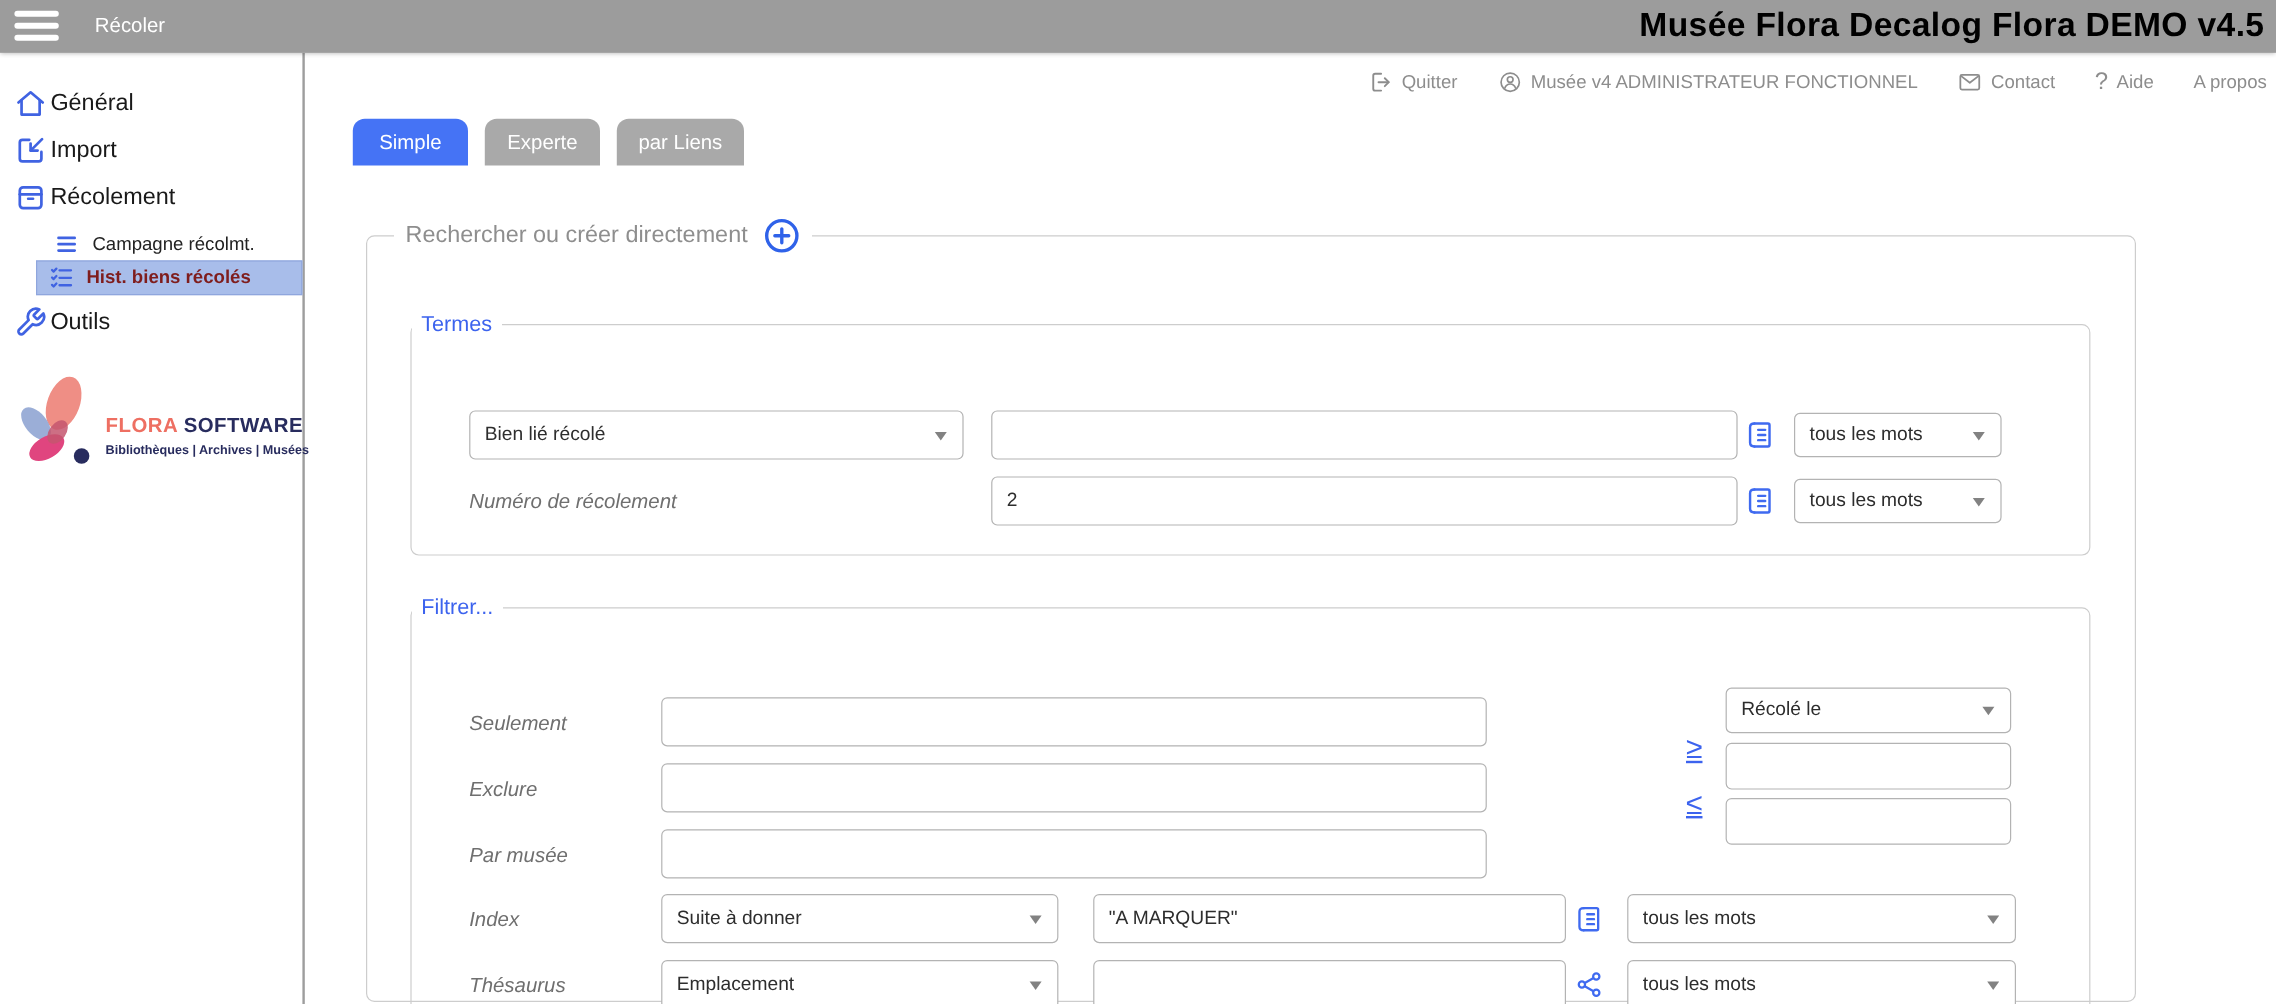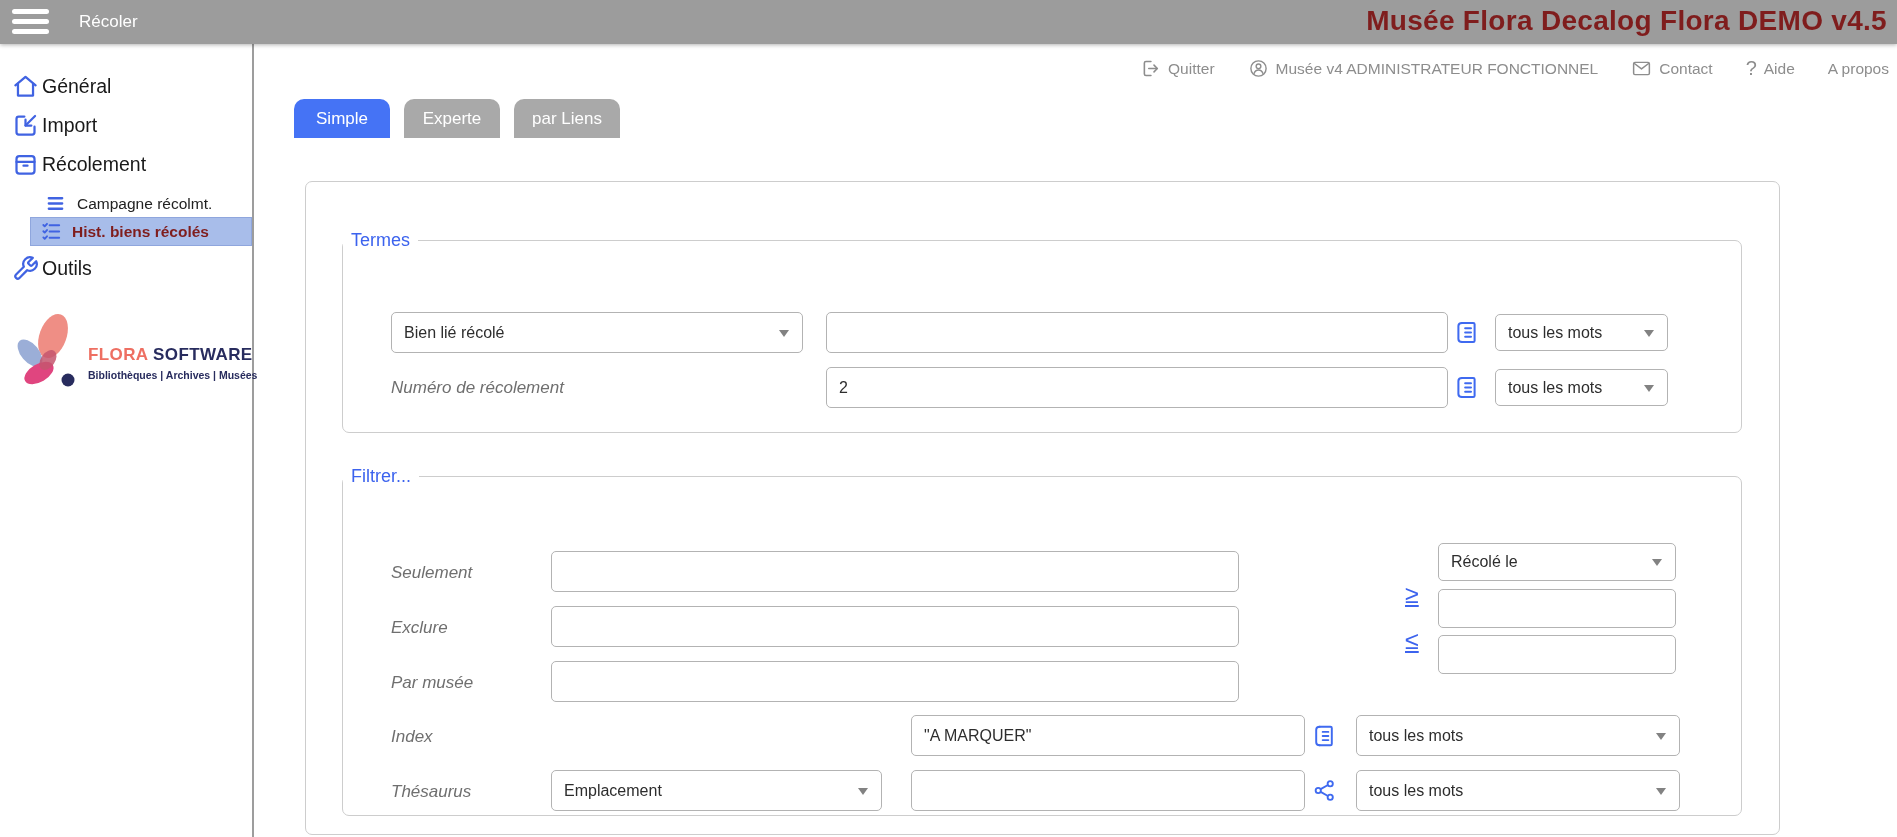--- a/index.html
+++ b/index.html
@@ -5,21 +5,21 @@
   html,body{margin:0;padding:0;background:#fff;}
   .screen{position:relative;width:1897px;height:837px;background:#fff;overflow:hidden;
           font-family:"Liberation Sans",sans-serif;}
 
   
   .topbar{position:absolute;left:0;top:0;width:100%;height:44px;background:#9c9c9c;
           box-shadow:0 1px 4px rgba(0,0,0,.3);z-index:5;}
   .hamburger{position:absolute;left:12px;top:9px;width:37px;height:27px;cursor:pointer;}
   .hamburger span{display:block;height:4.5px;background:#fff;border-radius:2.5px;margin-bottom:5.5px;}
   .topbar-menu-label{position:absolute;left:79px;top:12px;color:#fff;font-size:17px;}
-  .topbar-title{position:absolute;right:10px;top:5px;color:#7f1d1d;font-size:28px;font-weight:600;letter-spacing:.3px;}
+  .topbar-title{position:absolute;right:10px;top:5px;color:#000000;font-size:28px;font-weight:600;letter-spacing:.3px;}
 
   
   .utility{position:absolute;top:57px;right:8px;display:flex;align-items:center;gap:33px;
            color:#8d8d8d;font-size:15.5px;z-index:2;}
   .utility .uitem{display:flex;align-items:center;gap:7px;cursor:pointer;white-space:nowrap;}
   .utility svg{display:block;}
   .q-mark{font-size:20px;color:#8d8d8d;}
 
   
   .side-divider{position:absolute;left:252px;top:44px;width:2px;height:793px;background:#9d9d9d;}
@@ -184,20 +184,29 @@
     </div>
   </div>
 
   <div class="tabs">
     <div class="tab active">Simple</div>
     <div class="tab">Experte</div>
     <div class="tab">par Liens</div>
   </div>
 
   <fieldset id="fs-outer">
+    <legend>
+      <span>Rechercher ou créer directement</span>
+      <span class="plus-btn">
+        <svg width="31" height="31" viewBox="0 0 31 31" fill="none">
+            <circle cx="15.5" cy="15.5" r="12.6" stroke="#2f62e9" stroke-width="2.8"></circle>
+            <path d="M15.5 9.7v11.6M9.7 15.5h11.6" stroke="#2f62e9" stroke-width="2.8" stroke-linecap="round"></path>
+          </svg>
+      </span>
+    </legend>
 
     <fieldset id="fs-termes">
       <legend class="inner-legend">Termes</legend>
 
       <div class="field selectbox" style="left:48px;top:61px;width:412px;">
         <span>Bien lié récolé</span>
       </div>
       <input class="field" style="left: 483px; top: 61px; width: 622px;" type="text" value="">
       <span class="action-icon" style="left:1110px;top:68px;">
         <svg width="27" height="27" viewBox="0 0 24 24" fill="none" stroke="#3f6af0" stroke-width="1.8" stroke-linecap="round">
@@ -230,20 +239,23 @@
       <div class="flabel" style="left:48px;top:76px;">Seulement</div>
       <input class="field" style="left: 208px; top: 64px; width: 688px;" type="text" value="">
 
       <div class="flabel" style="left:48px;top:131px;">Exclure</div>
       <input class="field" style="left: 208px; top: 119px; width: 688px;" type="text" value="">
 
       <div class="flabel" style="left:48px;top:186px;">Par musée</div>
       <input class="field" style="left: 208px; top: 174px; width: 688px;" type="text" value="">
 
       <div class="flabel" style="left:48px;top:240px;">Index</div>
+      <div class="field selectbox" style="left:208px;top:228px;width:331px;">
+        <span>Suite à donner</span>
+      </div>
       <input class="field" style="left: 568px; top: 228px; width: 394px;" type="text" value="&quot;A MARQUER&quot;">
       <span class="action-icon" style="left:968px;top:236px;">
         <svg width="26" height="26" viewBox="0 0 24 24" fill="none" stroke="#3f6af0" stroke-width="1.8" stroke-linecap="round">
             <path d="M8 3.5h10a1.2 1.2 0 0 1 1.2 1.2v14.6a1.2 1.2 0 0 1-1.2 1.2H8"></path>
             <path d="M8 3.5C6 3.5 4.8 4.6 4.8 6.2v11.6c0 1.6 1.2 2.7 3.2 2.7"></path>
             <path d="M10.8 8.2h5.2M10.8 12h5.2M10.8 15.8h5.2"></path>
           </svg>
       </span>
       <div class="field selectbox" style="left:1013px;top:228px;width:324px;">
         <span>tous les mots</span>

